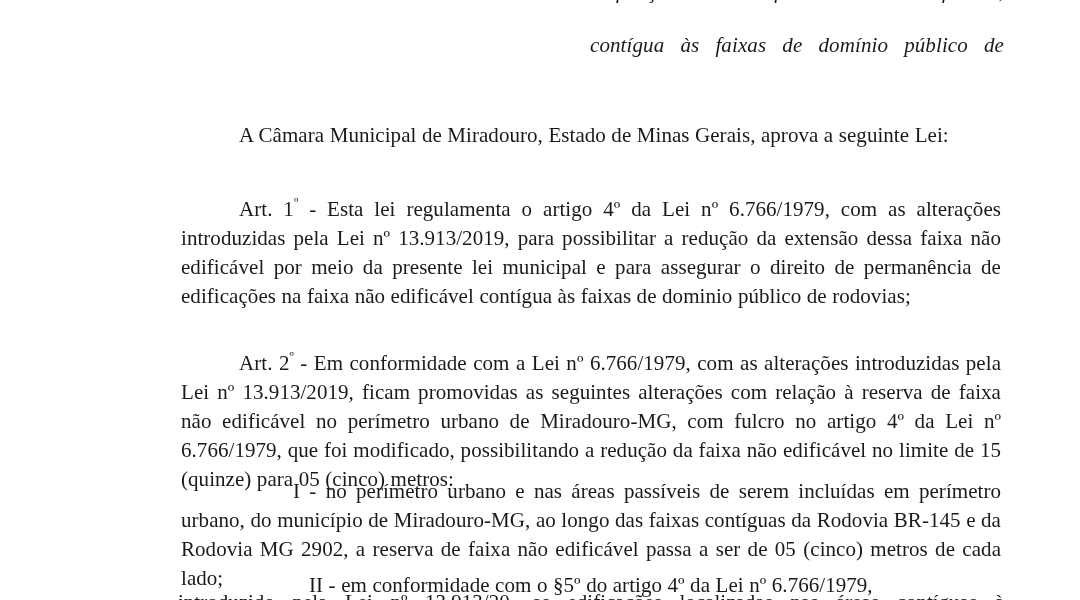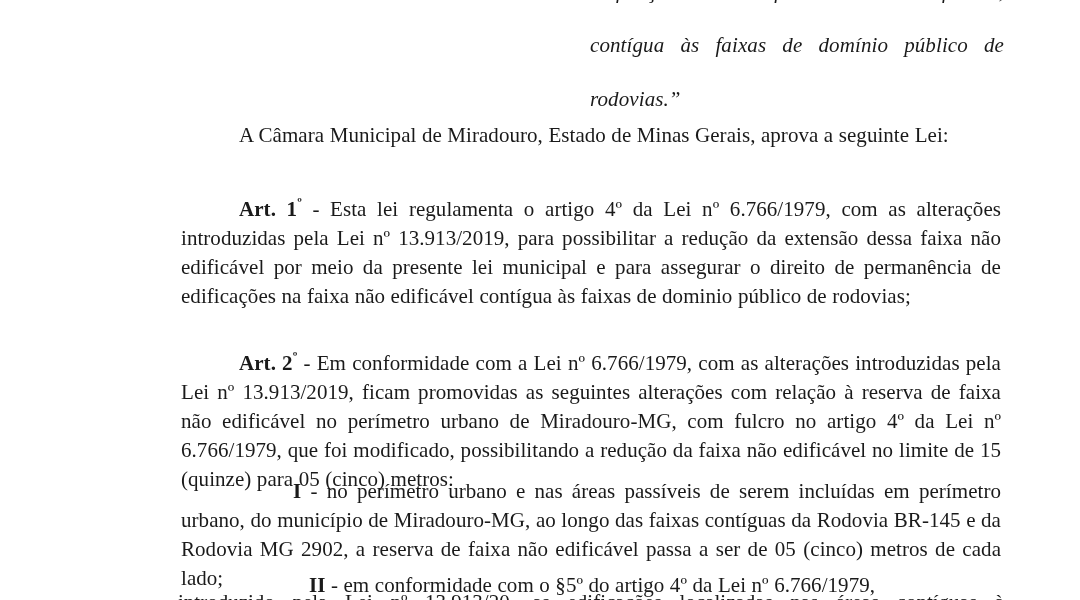--- a/index.html
+++ b/index.html
@@ -68,21 +68,21 @@
 
   .indent {
     display: inline-block;
     width: 58px;
   }
   .indent-wide {
     display: inline-block;
     width: 112px;
   }
 
-  b, .bold { font-weight: bold; }
+  b, .bold { font-weight: normal; }
 
   sup {
     font-size: 0.66em;
     vertical-align: super;
     line-height: 0;
   }
 
   
   .pos-preamble { position: absolute; top: 118px; left: 0; width: 826px; }
   .pos-art1     { position: absolute; top: 192px; left: 0; width: 826px; }
@@ -113,21 +113,20 @@
   }
 </style>
 </head>
 <body>
 
 <div class="page">
 
   <div class="quote-block">
     <span class="qline">edificações na faixa não edificável,</span>
     <span class="qline">contígua às faixas de domínio público de</span>
-    <span class="qline last">rodovias.”</span>
   </div>
 
   <div class="body-col">
 
     <div class="pos-preamble">
       <p class="para"><span class="indent"></span><span>A Câmara Municipal de Miradouro, Estado de Minas Gerais, aprova a seguinte Lei:</span></p>
     </div>
 
     <div class="pos-art1">
       <p class="para"><span class="indent"></span><b><span>Art. 1</span><sup>º</sup></b><span> - </span><span>Esta lei regulamenta o artigo 4º da Lei nº 6.766/1979, com as alterações introduzidas pela Lei nº 13.913/2019, para possibilitar a redução da extensão dessa faixa não edificável por meio da presente lei municipal e para assegurar o direito de permanência de edificações na faixa não edificável contígua às faixas de dominio público de rodovias;</span></p>

